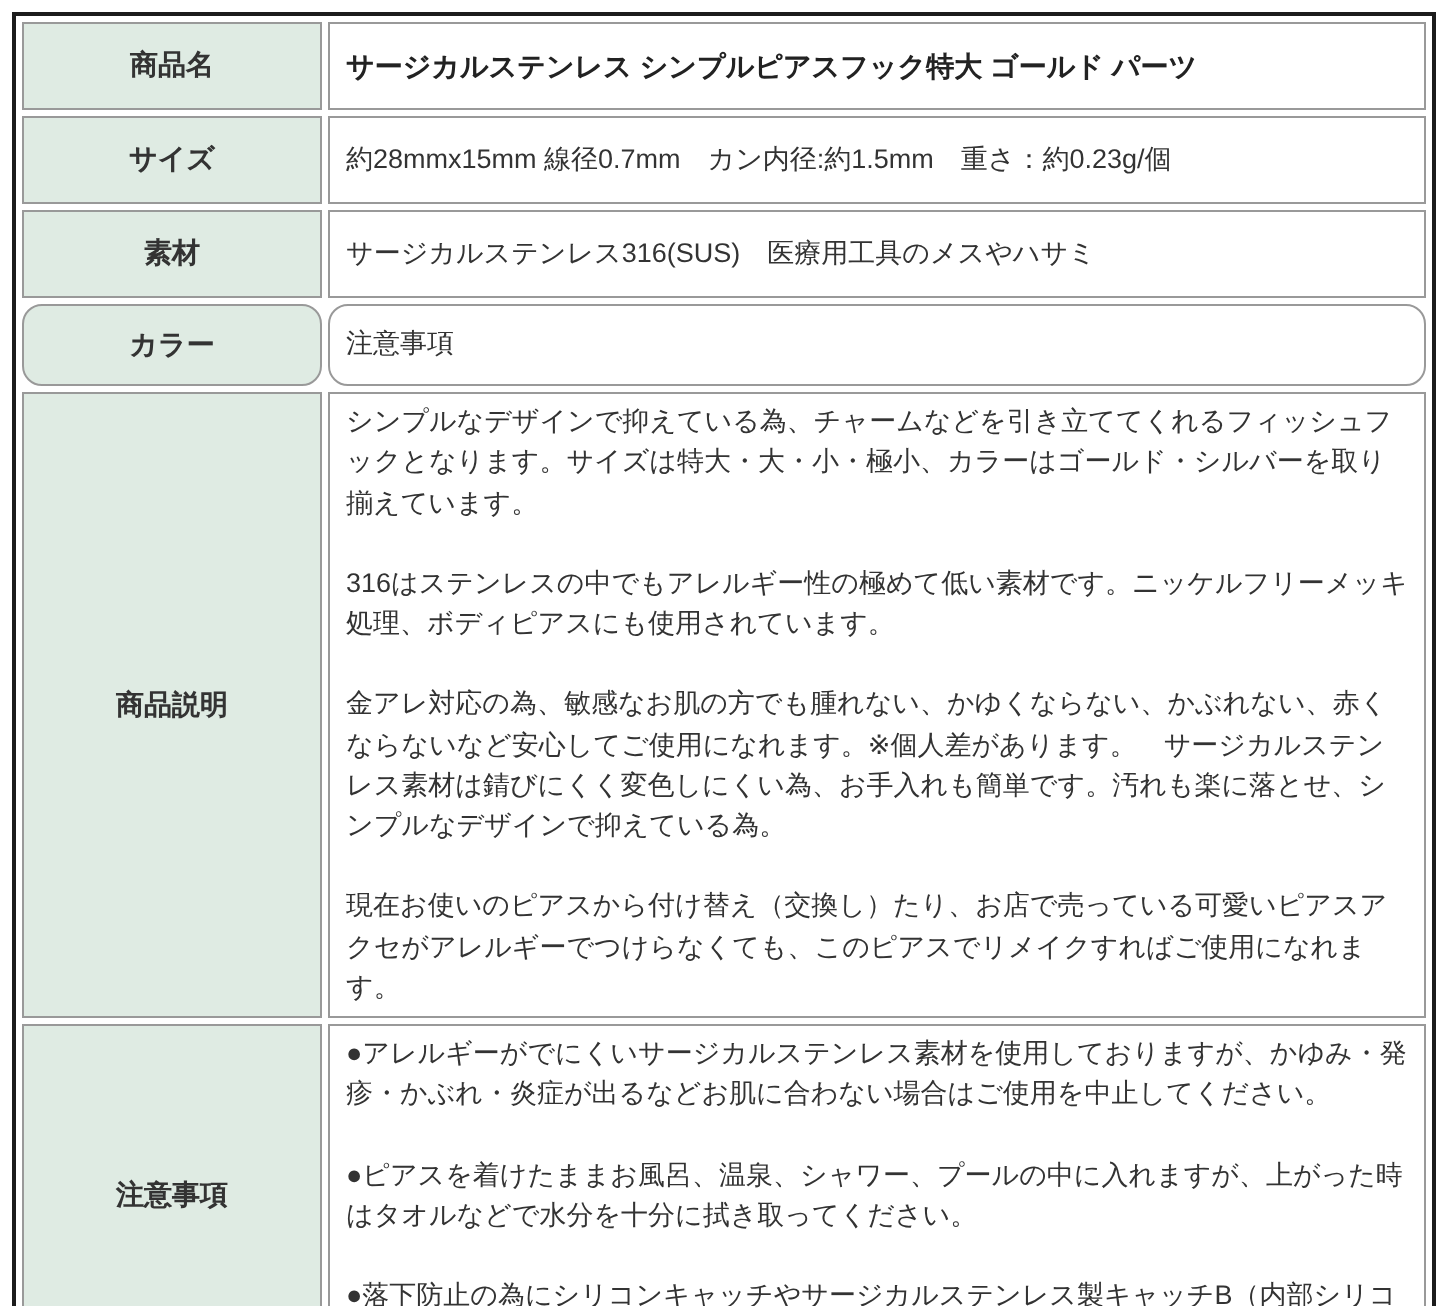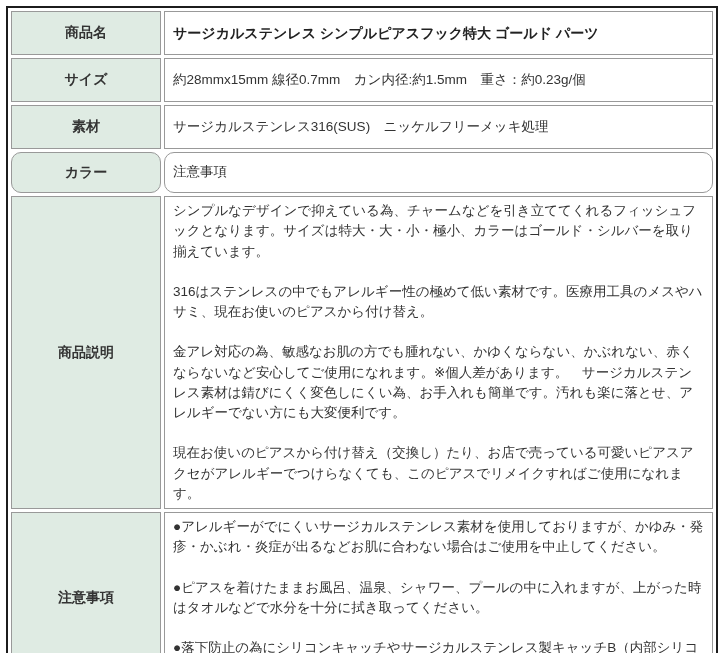--- a/index.html
+++ b/index.html
@@ -74,34 +74,34 @@
       <td class="spec-value bold-value h-small">サージカルステンレス シンプルピアスフック特大 ゴールド パーツ</td>
     </tr>
 
     <tr>
       <th class="spec-label h-small">サイズ</th>
       <td class="spec-value h-small">約28mmx15mm 線径0.7mm　カン内径:約1.5mm　重さ：約0.23g/個</td>
     </tr>
 
     <tr>
       <th class="spec-label h-small">素材</th>
-      <td class="spec-value h-small">サージカルステンレス316(SUS)　ニッケルフリーメッキ処理</td>
+      <td class="spec-value h-small">サージカルステンレス316(SUS)　医療用工具のメスやハサミ</td>
     </tr>
 
     <tr>
       <th class="spec-label h-color">カラー</th>
       <td class="spec-value h-color">注意事項</td>
     </tr>
 
     <tr>
       <th class="spec-label h-desc">商品説明</th>
       <td class="spec-value h-desc">
         <p class="para">シンプルなデザインで抑えている為、チャームなどを引き立ててくれるフィッシュフックとなります。サイズは特大・大・小・極小、カラーはゴールド・シルバーを取り揃えています。</p>
-        <p class="para">316はステンレスの中でもアレルギー性の極めて低い素材です。医療用工具のメスやハサミ、現在お使いのピアスから付け替え。</p>
-        <p class="para">金アレ対応の為、敏感なお肌の方でも腫れない、かゆくならない、かぶれない、赤くならないなど安心してご使用になれます。※個人差があります。　サージカルステンレス素材は錆びにくく変色しにくい為、お手入れも簡単です。汚れも楽に落とせ、アレルギーでない方にも大変便利です。</p>
+        <p class="para">316はステンレスの中でもアレルギー性の極めて低い素材です。ニッケルフリーメッキ処理、ボディピアスにも使用されています。</p>
+        <p class="para">金アレ対応の為、敏感なお肌の方でも腫れない、かゆくならない、かぶれない、赤くならないなど安心してご使用になれます。※個人差があります。　サージカルステンレス素材は錆びにくく変色しにくい為、お手入れも簡単です。汚れも楽に落とせ、シンプルなデザインで抑えている為。</p>
         <p class="para">現在お使いのピアスから付け替え（交換し）たり、お店で売っている可愛いピアスアクセがアレルギーでつけらなくても、このピアスでリメイクすればご使用になれます。</p>
       </td>
     </tr>
 
     <tr>
       <th class="spec-label h-care">注意事項</th>
       <td class="spec-value h-care">
         <p class="para">●アレルギーがでにくいサージカルステンレス素材を使用しておりますが、かゆみ・発疹・かぶれ・炎症が出るなどお肌に合わない場合はご使用を中止してください。</p>
         <p class="para">●ピアスを着けたままお風呂、温泉、シャワー、プールの中に入れますが、上がった時はタオルなどで水分を十分に拭き取ってください。</p>
         <p class="para">●落下防止の為にシリコンキャッチやサージカルステンレス製キャッチB（内部シリコン含有）をご利用ください。当店で取り扱っております。</p>

